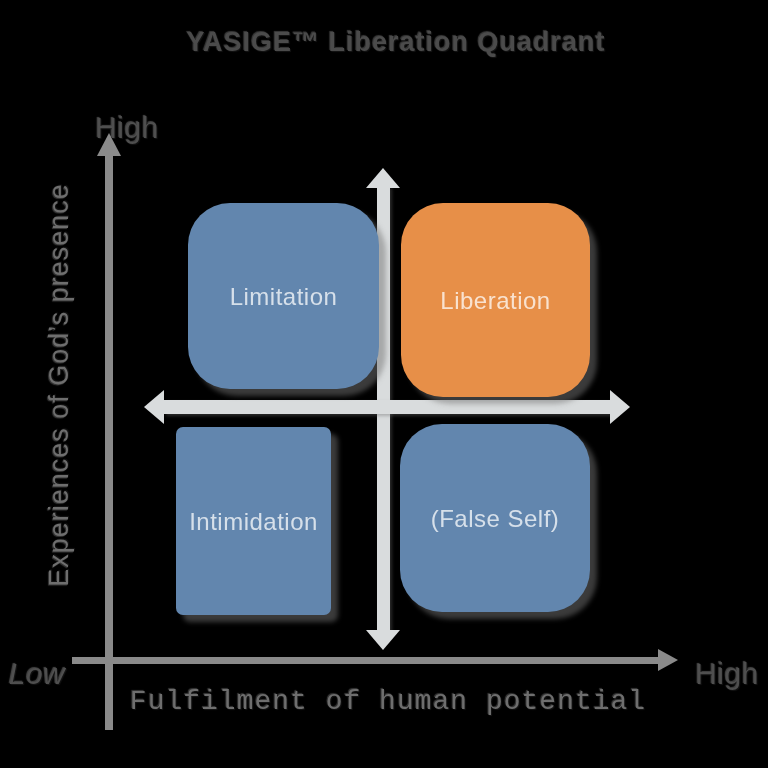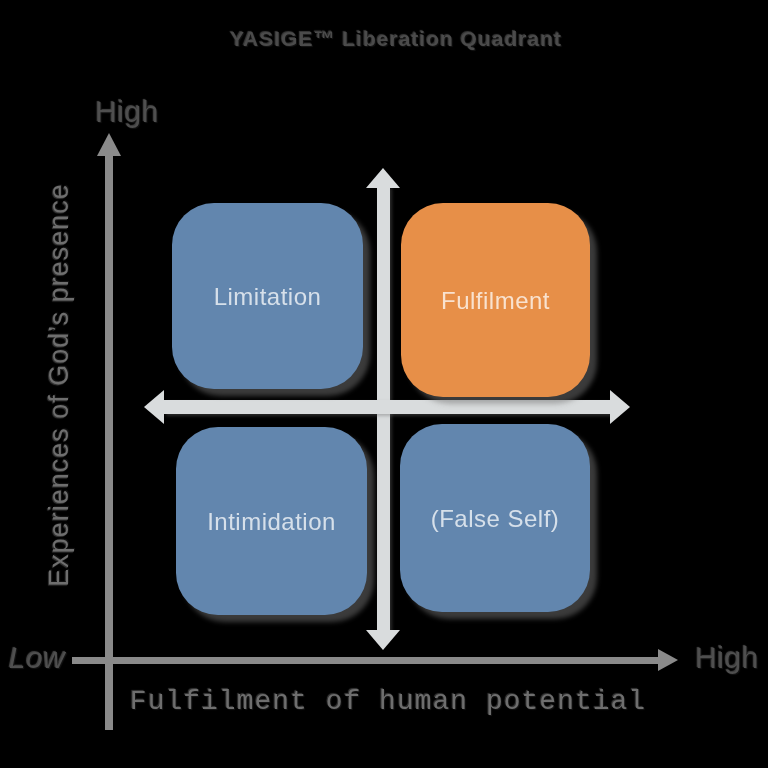--- a/index.html
+++ b/index.html
@@ -16,21 +16,21 @@
     width: 768px;
     height: 768px;
     background: #000000;
   }
   
   .title {
     position: absolute;
     left: 396px;
     top: 27px;
     transform: translateX(-50%);
-    font-size: 21px;
+    font-size: 27px;
     font-weight: 700;
     letter-spacing: 1px;
     color: #4b4b4b;
     white-space: nowrap;
     text-shadow: 1px 1px 1px #141414, -1px -1px 1px rgba(170,170,170,0.35);
   }
   
   .y-axis-line {
     position: absolute;
     left: 105px;
@@ -68,20 +68,21 @@
   
   .axis-end-label {
     position: absolute;
     transform: translateX(-50%);
     font-size: 30px;
     font-weight: 400;
     letter-spacing: 0.5px;
     color: #4f4f4f;
     white-space: nowrap;
     text-shadow: 1px 1px 1px #141414, -1px -1px 1px rgba(175,175,175,0.4);
+    margin-top: 16px;
   }
   .label-high-top { left: 127px; top: 95px; }
   .label-low      { left: 37px;  top: 641px; font-style: italic; }
   .label-high-right { left: 727px; top: 641px; }
   
   .y-axis-title {
     position: absolute;
     left: 59px;
     top: 385px;
     transform: translate(-50%, -50%) rotate(-90deg);
@@ -174,23 +175,23 @@
     flex-direction: column;
     align-items: center;
     justify-content: center;
     z-index: 3;
     color: rgba(255,255,255,0.74);
     font-size: 24px;
     letter-spacing: 0.5px;
     text-align: center;
     line-height: 37px;
   }
-  .q-tl { left: 172px; top: 203px; width: 191px; height: 186px; }
+  .q-tl { left: 188px; top: 203px; width: 191px; height: 186px; }
   .q-tr { left: 401px; top: 203px; width: 189px; height: 194px; background: #e78f48; }
-  .q-bl { left: 176px; top: 427px; width: 191px; height: 188px; }
+  .q-bl { left: 176px; top: 427px; width: 155px; height: 188px; border-radius: 7px; }
   .q-br { left: 400px; top: 424px; width: 190px; height: 188px; }
 </style>
 </head>
 <body>
 
 <div class="canvas">
 
   <div class="title">YASIGE™ Liberation Quadrant</div>
 
   <div class="y-axis-line"></div>
@@ -210,21 +211,21 @@
   <div class="cross-arrow-up"></div>
   <div class="cross-arrow-down"></div>
   <div class="cross-arrow-left"></div>
   <div class="cross-arrow-right"></div>
 
   <div class="quad q-tl">
     <div>Limitation</div>
   </div>
 
   <div class="quad q-tr">
-    <div>Fulfilment</div>
+    <div>Liberation</div>
   </div>
 
   <div class="quad q-bl">
     <div>Intimidation</div>
   </div>
 
   <div class="quad q-br">
     <div>(False Self)</div>
   </div>
 

